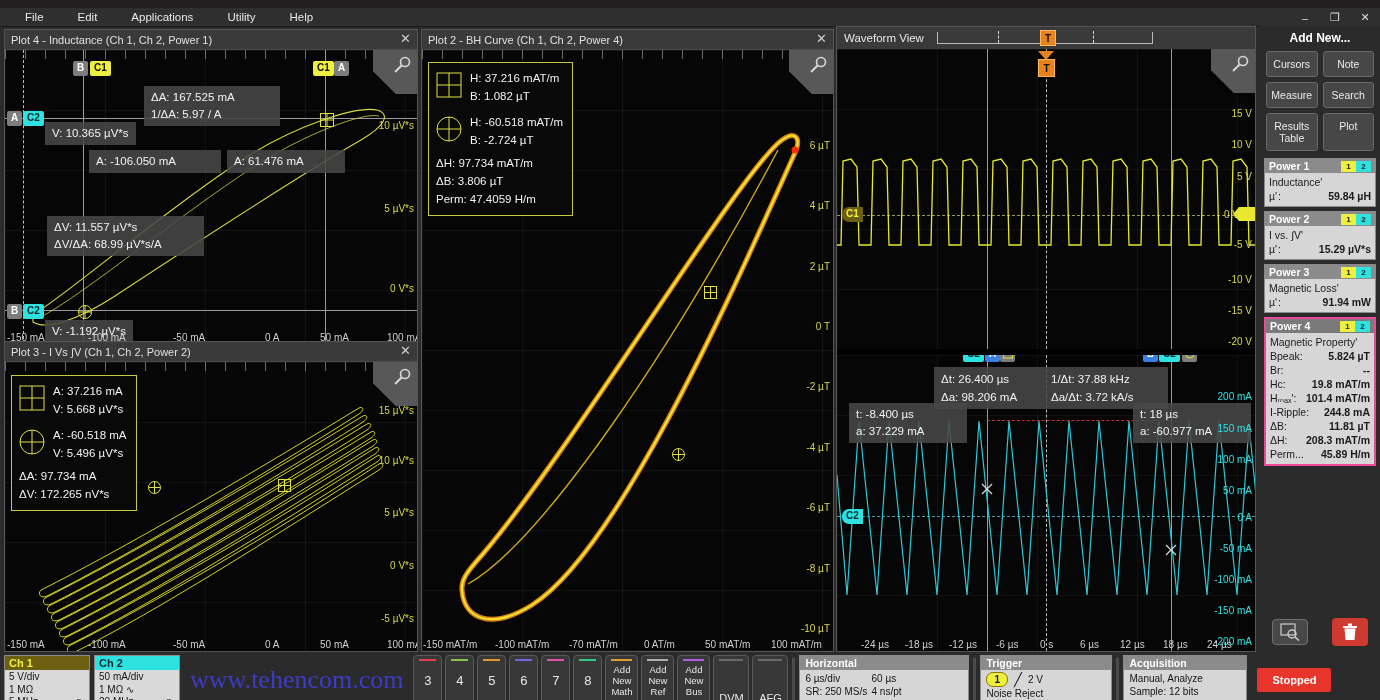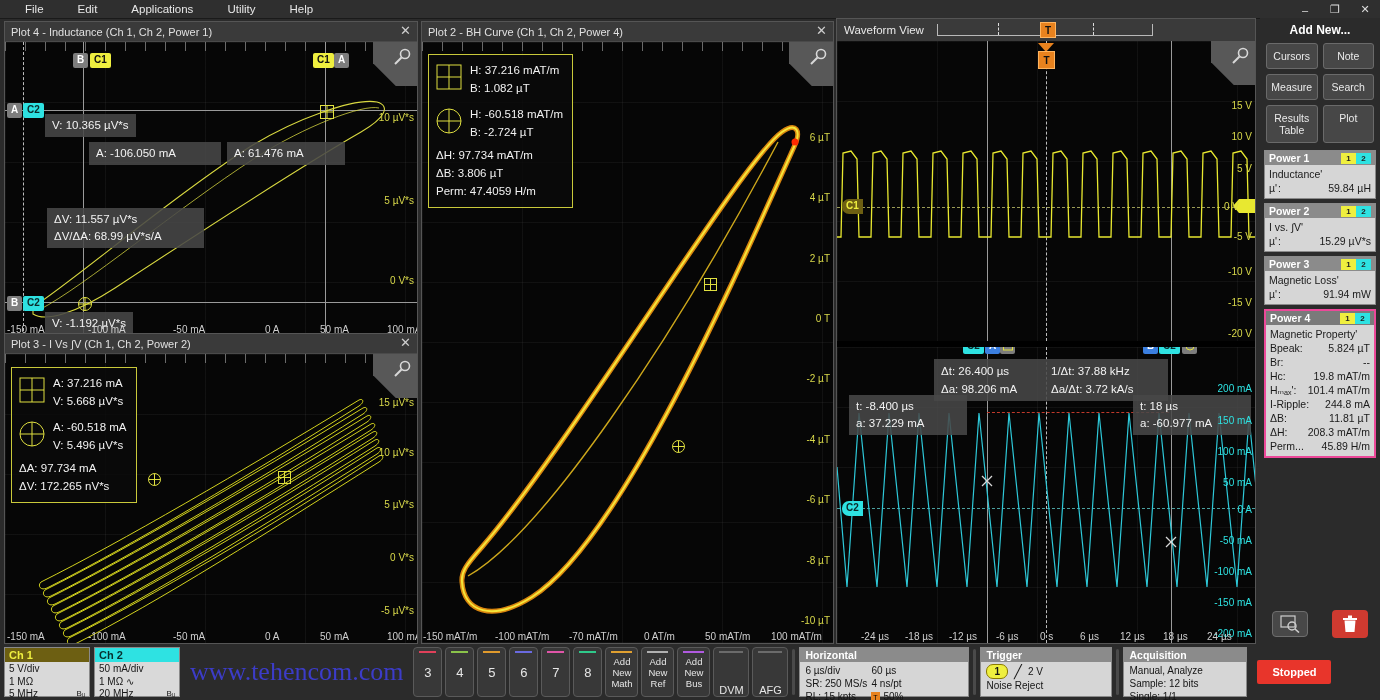--- a/index.html
+++ b/index.html
@@ -6,21 +6,21 @@
   html,body{
     width:1380px;height:700px;overflow:hidden;
     background:#231f20;
     font-family:"Liberation Sans","DejaVu Sans",sans-serif;
     -webkit-font-smoothing:antialiased;
   }
   .app{position:relative;width:1380px;height:700px;background:#2b2b2b;}
 
   
   .menubar{height:19px;background:#2f2f2f;display:flex;align-items:center;
-           padding-left:8px;border-bottom:1px solid #1a1a1a;}
+           padding-left:8px;border-bottom:1px solid #1a1a1a;margin-top:8px;}
   .menubar .mi{color:#e8e8e8;font-size:11.5px;padding:0 17px;line-height:19px;cursor:default;}
 
   
   .panel{position:absolute;background:#000;border:1px solid #555;}
   .panel-title{height:20px;background:#3a3a3a;color:#e0e0e0;font-size:11px;
                display:flex;align-items:center;padding-left:6px;position:relative;
                border-bottom:1px solid #4a4a4a;}
   .panel-title .close{position:absolute;right:6px;top:2px;color:#cfcfcf;font-size:13px;
                       line-height:14px;cursor:pointer;font-family:"DejaVu Sans",sans-serif;}
   .plotarea{position:absolute;left:0;right:0;bottom:0;background:#060606;overflow:hidden;}
@@ -103,21 +103,21 @@
               padding:1px 4px;display:flex;justify-content:space-between;align-items:center;}
   .badge.sel .badge-head{background:#7a7a7a;}
   .chips{display:flex;}
   .chip{width:15px;height:11px;font-size:8px;font-weight:bold;text-align:center;
         line-height:11px;color:#222;}
   .chip.y{background:#efef3f;}
   .chip.c{background:#2ee2e2;}
   .badge-body{padding:2px 4px 3px;color:#1a1a1a;font-size:10.5px;line-height:14px;}
   .brow{display:flex;justify-content:space-between;}
   .brow .k{white-space:nowrap;}
-  .brow .v{white-space:nowrap;}
+  .brow .v{white-space:nowrap;font-weight:bold;}
   .side-bottom{position:absolute;left:0;right:0;bottom:0;display:flex;
                justify-content:space-around;align-items:center;padding-bottom:6px;}
   .sq-btn{width:36px;height:26px;background:#484848;border:1px solid #6e6e6e;border-radius:4px;
           display:flex;align-items:center;justify-content:center;cursor:pointer;}
   .trash-btn{width:36px;height:28px;background:#cf3a30;border-radius:4px;
              display:flex;align-items:center;justify-content:center;cursor:pointer;}
 
   
   #bottombar{position:absolute;left:0;right:0;bottom:0;height:56px;background:#2b2b2b;
              display:flex;align-items:stretch;padding:3px 4px;gap:4px;}
@@ -206,20 +206,24 @@
 
       <div class="tab grey" style="left:68px;top:11px;">B</div>
       <div class="tab yellow" style="left:85px;top:11px;">C1</div>
       <div class="tab yellow" style="left:308px;top:11px;">C1</div>
       <div class="tab grey" style="left:329px;top:11px;">A</div>
       <div class="tab grey" style="left:2px;top:61px;">A</div>
       <div class="tab cyan" style="left:18px;top:61px;">C2</div>
       <div class="tab grey" style="left:2px;top:254px;">B</div>
       <div class="tab cyan" style="left:18px;top:254px;">C2</div>
 
+      <div class="readout" style="left:139px;top:36px;width:136px;">
+        <div>ΔA: 167.525 mA</div>
+        <div>1/ΔA:  5.97 / A</div>
+      </div>
       <div class="readout" style="left:40px;top:72px;">V: 10.365 µV*s</div>
       <div class="readout" style="left:84px;top:100px;width:132px;">A: -106.050 mA</div>
       <div class="readout" style="left:222px;top:100px;width:118px;">A: 61.476 mA</div>
       <div class="readout" style="left:42px;top:166px;width:157px;">
         <div>ΔV: 11.557 µV*s</div>
         <div>ΔV/ΔA:  68.99 µV*s/A</div>
       </div>
       <div class="readout" style="left:40px;top:270px;">V: -1.192 µV*s</div>
 
       <div class="axlab yel" style="right:3px;top:70px;">10 µV*s</div>

